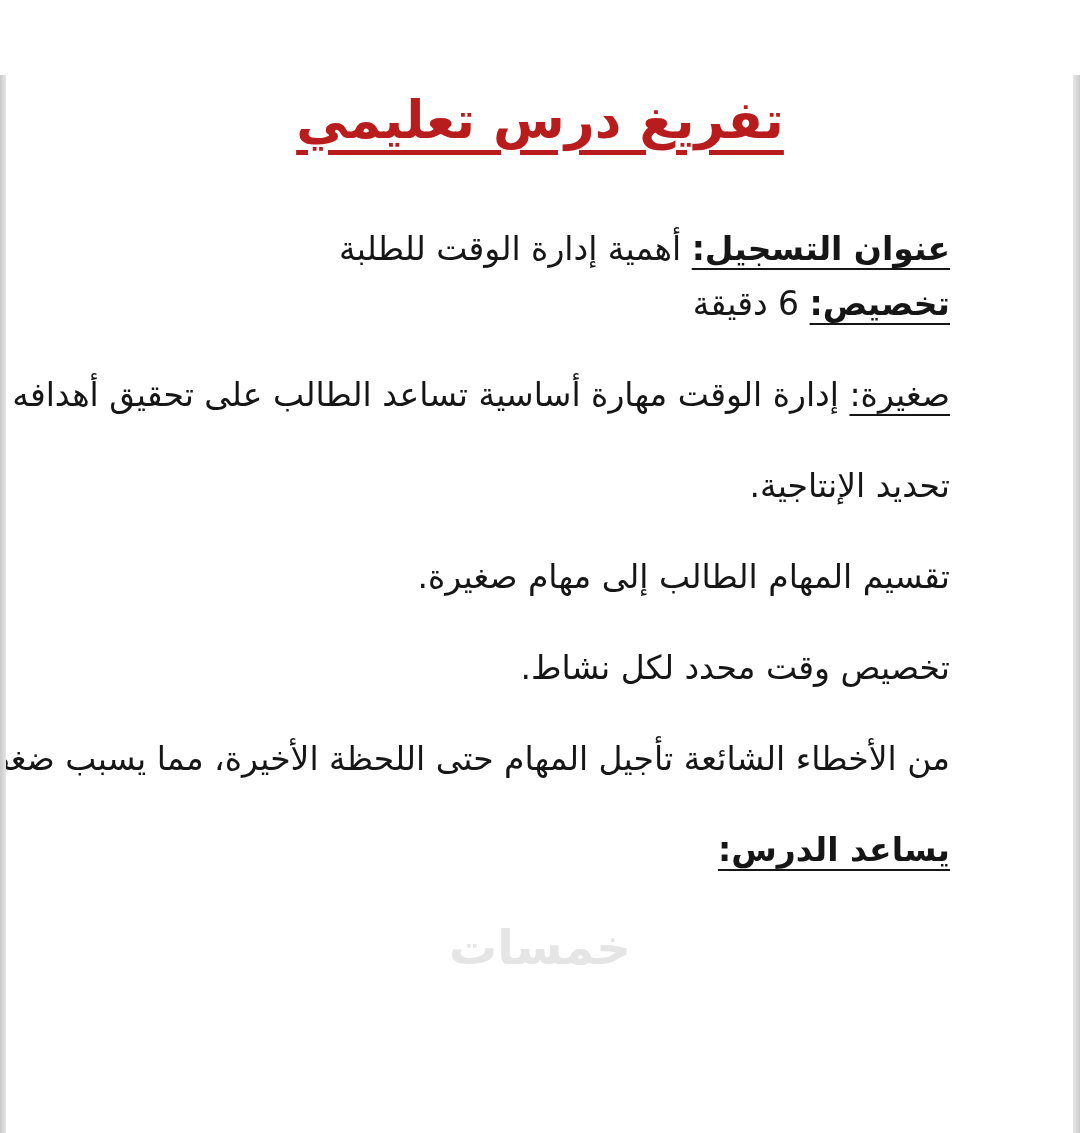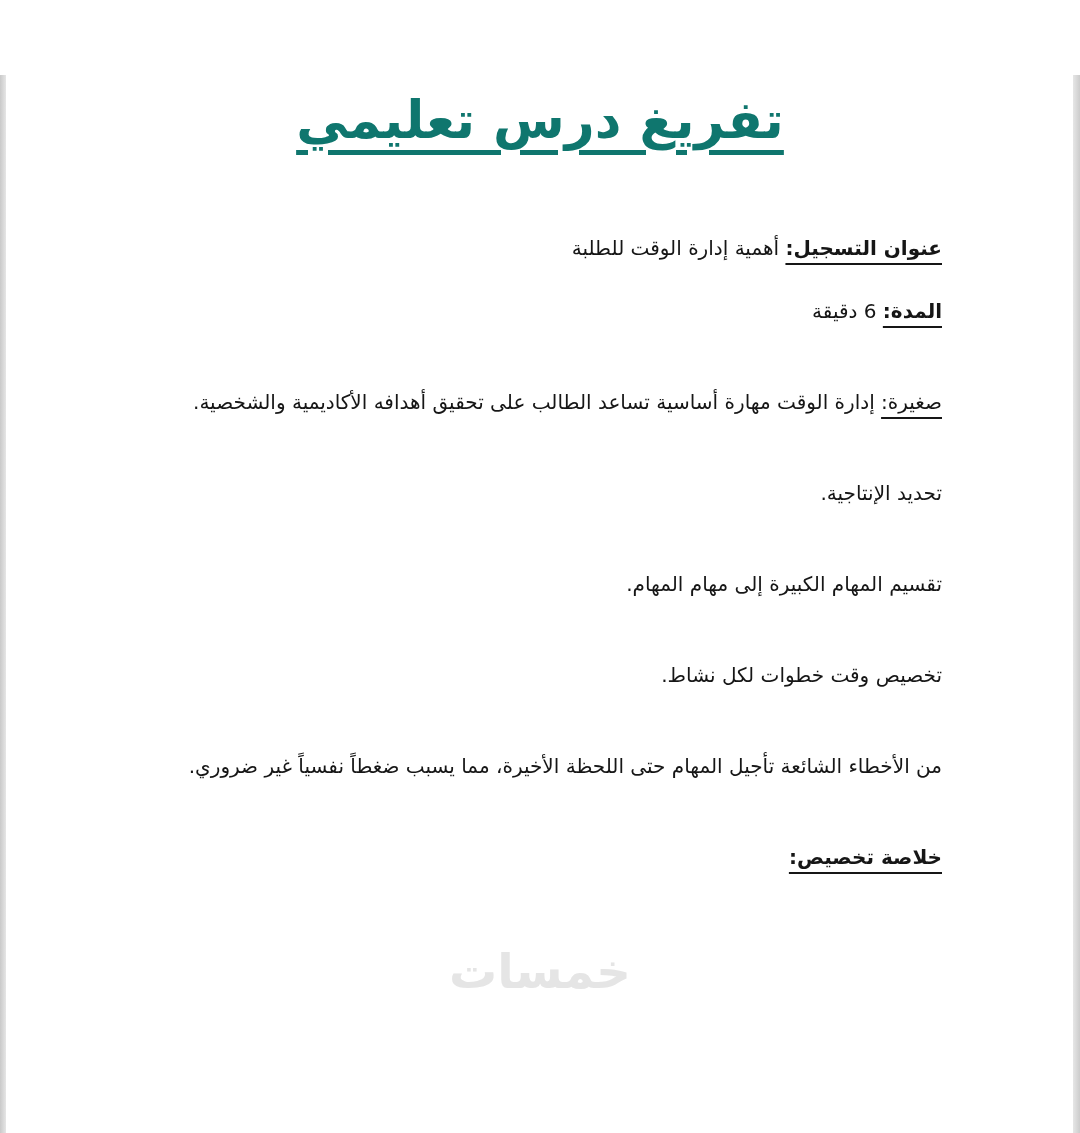--- a/index.html
+++ b/index.html
@@ -38,38 +38,38 @@
   }
   h1.doc-title {
     margin: 75px 0 56px 0;
     text-align: center;
     font-size: 52px;
     font-weight: bold;
     line-height: 90px;
     text-decoration: underline;
     text-decoration-thickness: 5px;
     text-underline-offset: 12px;
-    color: #0f766e;
+    color: #b91c1c;
   }
   p.line {
-    margin: 8px;
-    font-size: 20px;
+    margin: 0;
+    font-size: 33px;
     line-height: 55px;
     white-space: nowrap;
     color: #161616;
   }
   p.gap { margin-top: 36px; }
   .b { font-weight: bold; }
   .u {
     text-decoration: underline;
     text-decoration-thickness: 2px;
     text-underline-offset: 8px;
   }
   .watermark {
-    margin-top: 56px;
+    margin-top: 40px;
     text-align: center;
     font-size: 48px;
     font-weight: bold;
     line-height: 60px;
     color: #e5e5e5;
     direction: rtl;
     letter-spacing: 1px;
     user-select: none;
   }
 </style>
@@ -81,40 +81,40 @@
   <div class="content">
 
     <h1 class="doc-title">تفريغ درس تعليمي</h1>
 
     <p class="line">
       <span class="b u">عنوان التسجيل:</span>
       <span>أهمية إدارة الوقت للطلبة</span>
     </p>
 
     <p class="line">
-      <span class="b u">المدة:</span>
+      <span class="b u">تخصيص:</span>
       <span>6 دقيقة</span>
     </p>
 
     <p class="line gap">
       <span class="u">صغيرة:</span>
       <span>إدارة الوقت مهارة أساسية تساعد الطالب على تحقيق أهدافه الأكاديمية والشخصية.</span>
     </p>
 
 
     <p class="line gap">تحديد الإنتاجية.</p>
 
-    <p class="line gap">تقسيم المهام الكبيرة إلى مهام المهام.</p>
+    <p class="line gap">تقسيم المهام الطالب إلى مهام صغيرة.</p>
 
-    <p class="line gap">تخصيص وقت خطوات لكل نشاط.</p>
+    <p class="line gap">تخصيص وقت محدد لكل نشاط.</p>
 
     <p class="line gap">من الأخطاء الشائعة تأجيل المهام حتى اللحظة الأخيرة، مما يسبب ضغطاً نفسياً غير ضروري.</p>
 
     <p class="line gap">
-      <span class="b u">خلاصة تخصيص:</span>
+      <span class="b u">يساعد الدرس:</span>
     </p>
 
 
     <div class="watermark">خمسات</div>
 
   </div>
 
   <div class="edge-left"></div>
   <div class="edge-right"></div>
 

